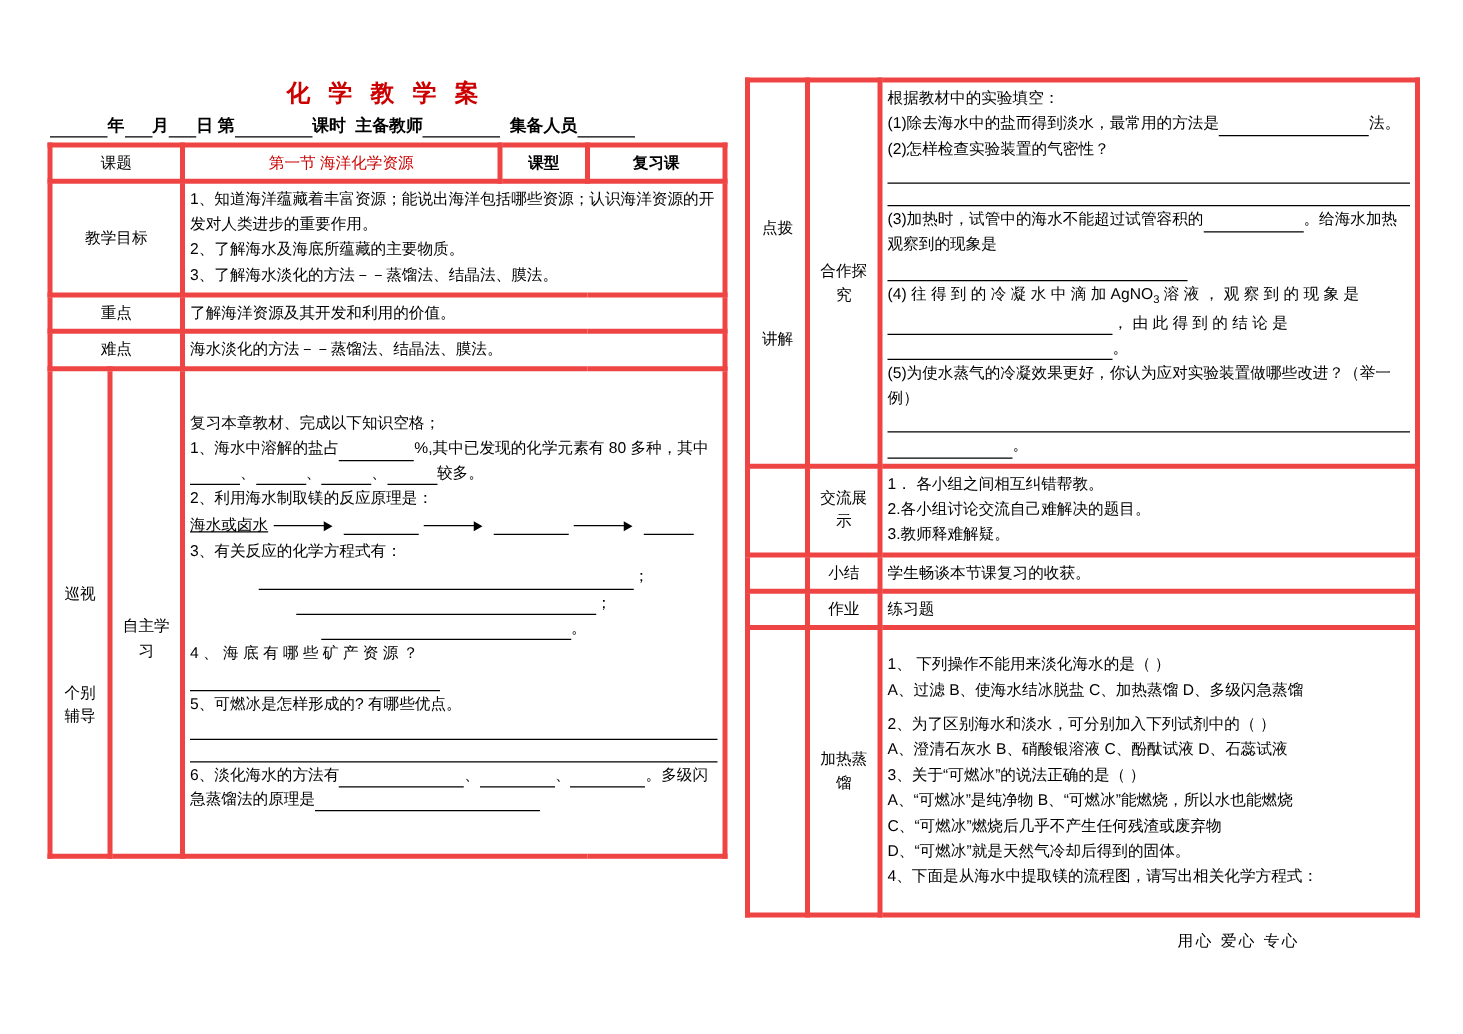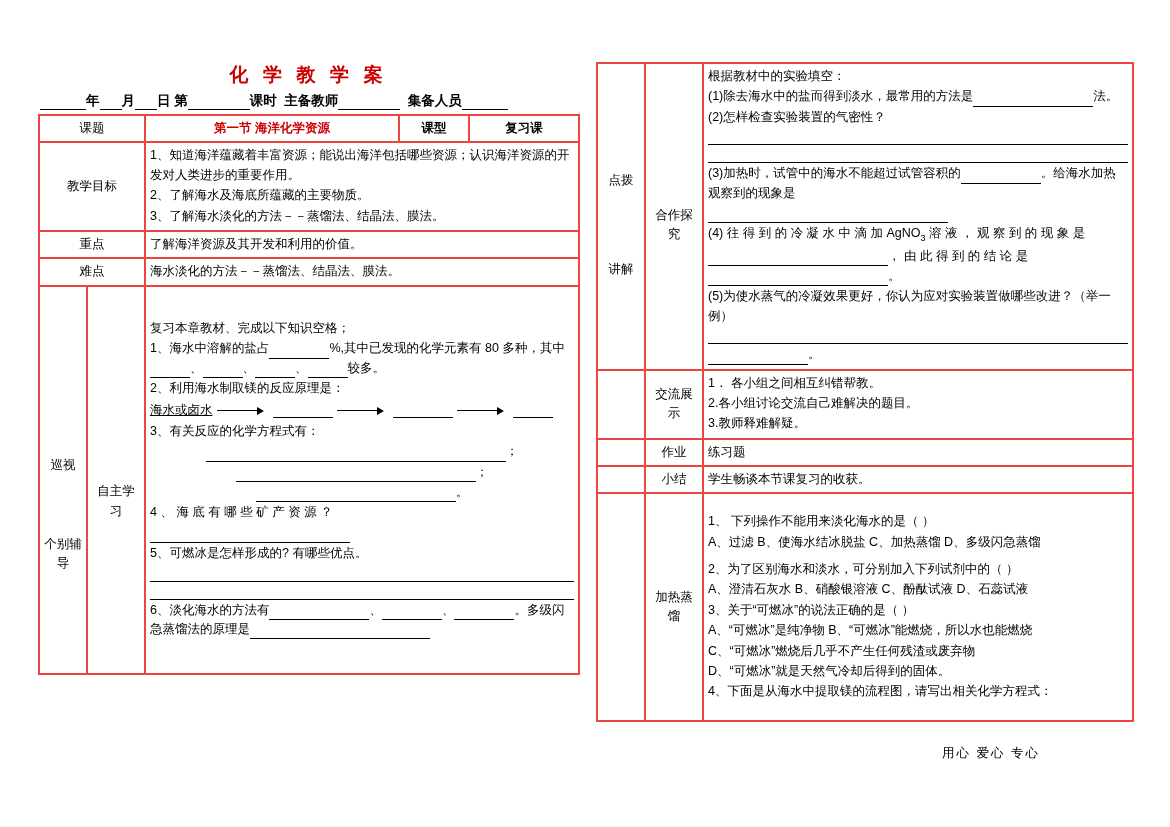--- a/index.html
+++ b/index.html
@@ -58,39 +58,39 @@
   .header-line .u.sm { min-width: 22px; }
   .header-line .u.md { min-width: 46px; }
   .header-line .u.lg { min-width: 62px; }
 
   table.grid {
     border-collapse: collapse;
     width: 100%;
     table-layout: fixed;
   }
   table.grid td {
-    border: 2px solid #ef4444;
+    border: 4px solid #ef4444;
     padding: 3px 4px;
     font-size: 12.5px;
     line-height: 1.55;
     vertical-align: middle;
     word-wrap: break-word;
   }
   td.label {
     text-align: center;
     vertical-align: middle;
     white-space: normal;
   }
   td.body {
     vertical-align: top;
     text-align: left;
   }
   .red {
     color: #cc0000;
-    font-weight: bold;
+    font-weight: normal;
   }
   .center { text-align: center; }
   .bold { font-weight: bold; }
   .ln {
     display: inline-block;
     border-bottom: 1px solid #000;
     min-width: 50px;
     height: 14px;
     vertical-align: bottom;
   }
@@ -298,27 +298,27 @@
             <div>交流展示</div>
           </td>
           <td class="body">
             <div class="p">1．  各小组之间相互纠错帮教。</div>
             <div class="p">2.各小组讨论交流自己难解决的题目。</div>
             <div class="p">3.教师释难解疑。</div>
           </td>
         </tr>
         <tr>
           <td class="label"></td>
+          <td class="label">小结</td>
+          <td class="body">学生畅谈本节课复习的收获。</td>
+        </tr>
+        <tr>
+          <td class="label"></td>
           <td class="label">作业</td>
           <td class="body">练习题</td>
-        </tr>
-        <tr>
-          <td class="label"></td>
-          <td class="label">小结</td>
-          <td class="body">学生畅谈本节课复习的收获。</td>
         </tr>
         <tr>
           <td class="label"></td>
           <td class="label" style="height:220px;">
             <div>加热蒸馏</div>
           </td>
           <td class="body">
             <div class="p">1、  下列操作不能用来淡化海水的是（      ）</div>
             <div class="p">A、过滤      B、使海水结冰脱盐     C、加热蒸馏    D、多级闪急蒸馏</div>
             <div class="p" style="height:6px;"></div>

